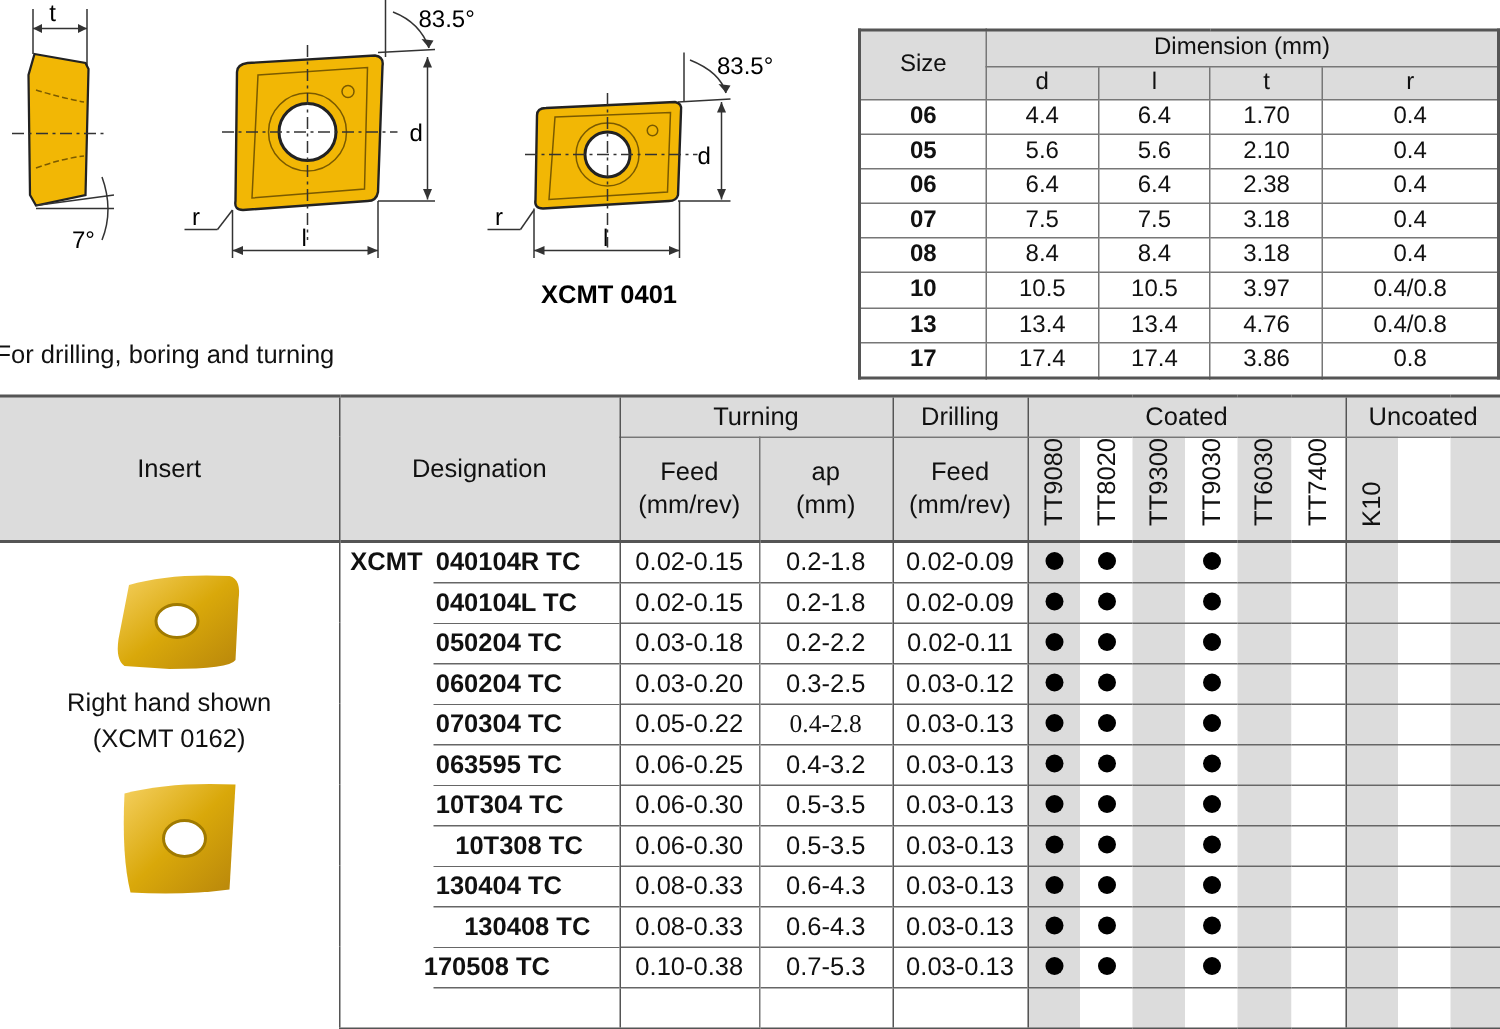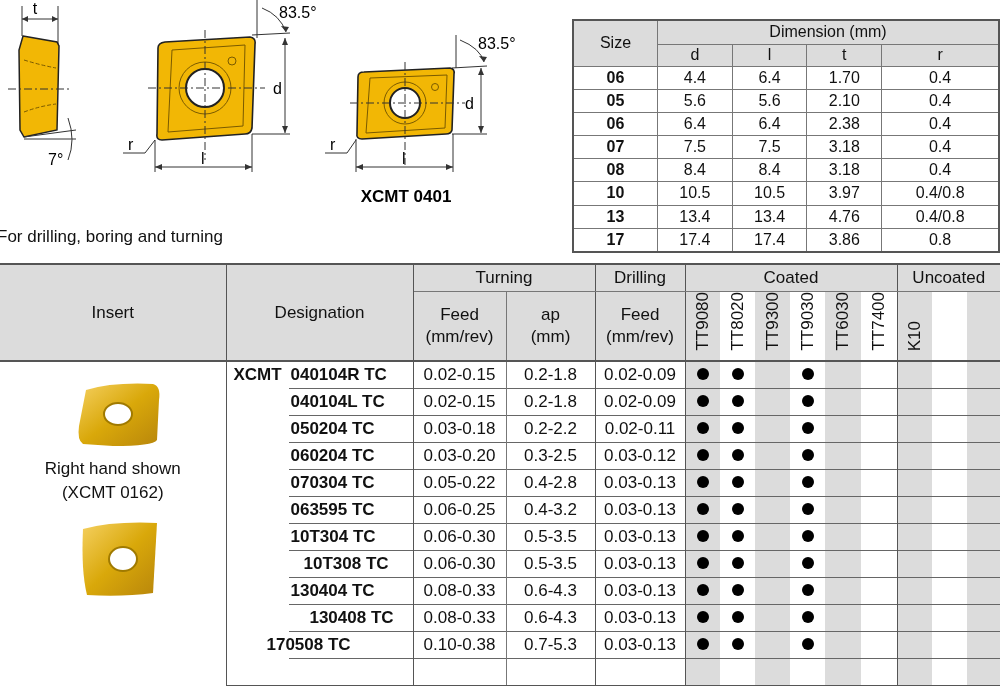--- a/index.html
+++ b/index.html
@@ -310,21 +310,21 @@
         <td class="w" style="border-top: 1px solid rgb(102, 102, 102);"><span class="dot"></span></td>
         <td class="g" style="border-top: 1px solid rgb(102, 102, 102);"></td>
         <td class="w" style="border-top: 1px solid rgb(102, 102, 102); border-right: 1px solid rgb(85, 85, 85);"></td>
         <td class="g" style="border-top: 1px solid rgb(102, 102, 102);"></td>
         <td class="w" style="border-top: 1px solid rgb(102, 102, 102);"></td>
         <td class="g" style="border-top: 1px solid rgb(102, 102, 102);"></td>
       </tr>
       <tr style="height: 27px;">
         <td style="border-top: 0px; border-left: 0px; border-right: 1px solid rgb(85, 85, 85); text-align: left; position: relative; background-image: linear-gradient(rgb(102, 102, 102), rgb(102, 102, 102)); background-size: calc(100% - 62px) 1px; background-position: 62px 0px; background-repeat: no-repeat;"><span class="bold" style="margin-left: 64px;">070304 TC</span></td>
         <td style="border-top: 1px solid rgb(102, 102, 102); border-right: 1px solid rgb(119, 119, 119);">0.05-0.22</td>
-        <td style="border-top: 1px solid rgb(102, 102, 102); border-right: 1px solid rgb(85, 85, 85);">0.4-2.8</td>
+        <td style="border-top: 1px solid rgb(102, 102, 102); border-right: 1px solid rgb(85, 85, 85); font-family: Liberation Serif, serif;">0.4-2.8</td>
         <td style="border-top: 1px solid rgb(102, 102, 102); border-right: 1px solid rgb(85, 85, 85);">0.03-0.13</td>
         <td class="g" style="border-top: 1px solid rgb(102, 102, 102);"><span class="dot"></span></td>
         <td class="w" style="border-top: 1px solid rgb(102, 102, 102);"><span class="dot"></span></td>
         <td class="g" style="border-top: 1px solid rgb(102, 102, 102);"></td>
         <td class="w" style="border-top: 1px solid rgb(102, 102, 102);"><span class="dot"></span></td>
         <td class="g" style="border-top: 1px solid rgb(102, 102, 102);"></td>
         <td class="w" style="border-top: 1px solid rgb(102, 102, 102); border-right: 1px solid rgb(85, 85, 85);"></td>
         <td class="g" style="border-top: 1px solid rgb(102, 102, 102);"></td>
         <td class="w" style="border-top: 1px solid rgb(102, 102, 102);"></td>
         <td class="g" style="border-top: 1px solid rgb(102, 102, 102);"></td>
@@ -398,21 +398,21 @@
         <td class="w" style="border-top: 1px solid rgb(102, 102, 102);"><span class="dot"></span></td>
         <td class="g" style="border-top: 1px solid rgb(102, 102, 102);"></td>
         <td class="w" style="border-top: 1px solid rgb(102, 102, 102);"><span class="dot"></span></td>
         <td class="g" style="border-top: 1px solid rgb(102, 102, 102);"></td>
         <td class="w" style="border-top: 1px solid rgb(102, 102, 102); border-right: 1px solid rgb(85, 85, 85);"></td>
         <td class="g" style="border-top: 1px solid rgb(102, 102, 102);"></td>
         <td class="w" style="border-top: 1px solid rgb(102, 102, 102);"></td>
         <td class="g" style="border-top: 1px solid rgb(102, 102, 102);"></td>
       </tr>
       <tr style="height: 27px;">
-        <td style="border-top: 0px; border-left: 0px; border-right: 1px solid rgb(85, 85, 85); text-align: left; position: relative; background-image: linear-gradient(rgb(102, 102, 102), rgb(102, 102, 102)); background-size: calc(100% - 62px) 1px; background-position: 62px 0px; background-repeat: no-repeat;"><span class="bold" style="margin-left: 40px;">170508 TC</span></td>
+        <td style="border-top: 0px; border-left: 0px; border-right: 1px solid rgb(85, 85, 85); text-align: left; position: relative; background-image: linear-gradient(rgb(102, 102, 102), rgb(102, 102, 102)); background-size: calc(100% - 62px) 1px; background-position: 62px 0px; background-repeat: no-repeat;"><span class="bold" style="margin-left: 56px;">170508 TC</span></td>
         <td style="border-top: 1px solid rgb(102, 102, 102); border-right: 1px solid rgb(119, 119, 119);">0.10-0.38</td>
         <td style="border-top: 1px solid rgb(102, 102, 102); border-right: 1px solid rgb(85, 85, 85);">0.7-5.3</td>
         <td style="border-top: 1px solid rgb(102, 102, 102); border-right: 1px solid rgb(85, 85, 85);">0.03-0.13</td>
         <td class="g" style="border-top: 1px solid rgb(102, 102, 102);"><span class="dot"></span></td>
         <td class="w" style="border-top: 1px solid rgb(102, 102, 102);"><span class="dot"></span></td>
         <td class="g" style="border-top: 1px solid rgb(102, 102, 102);"></td>
         <td class="w" style="border-top: 1px solid rgb(102, 102, 102);"><span class="dot"></span></td>
         <td class="g" style="border-top: 1px solid rgb(102, 102, 102);"></td>
         <td class="w" style="border-top: 1px solid rgb(102, 102, 102); border-right: 1px solid rgb(85, 85, 85);"></td>
         <td class="g" style="border-top: 1px solid rgb(102, 102, 102);"></td>

